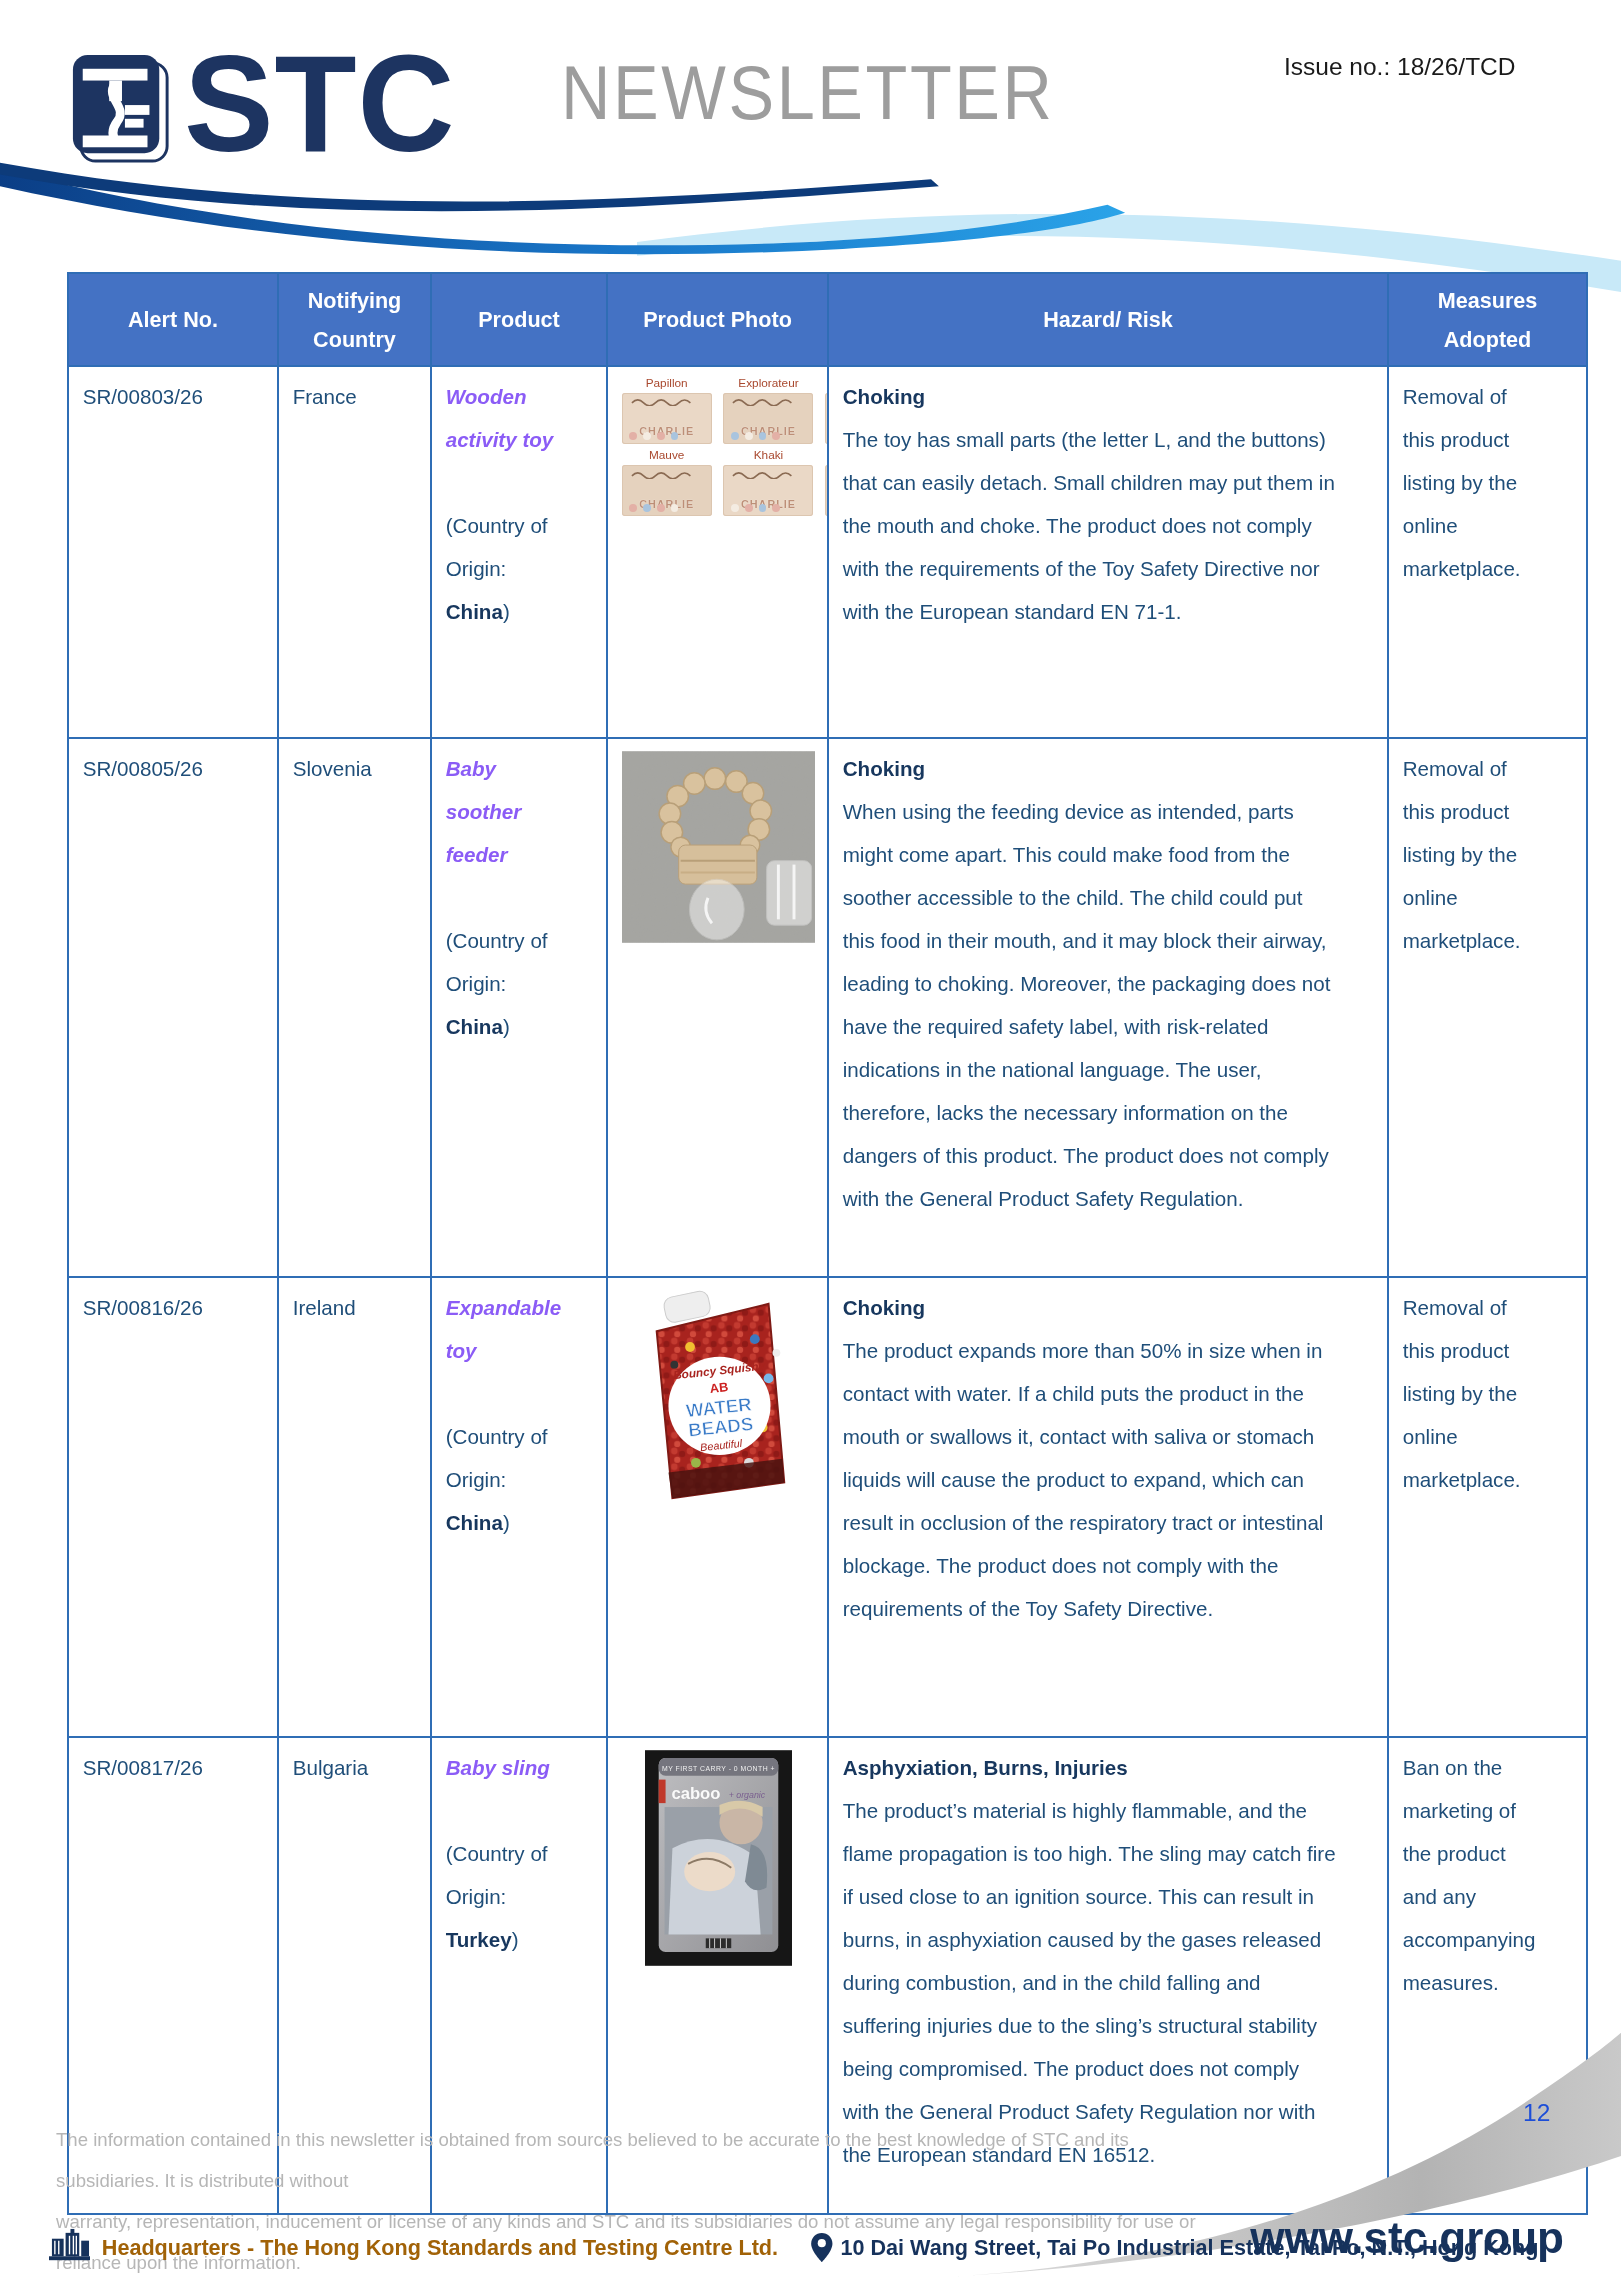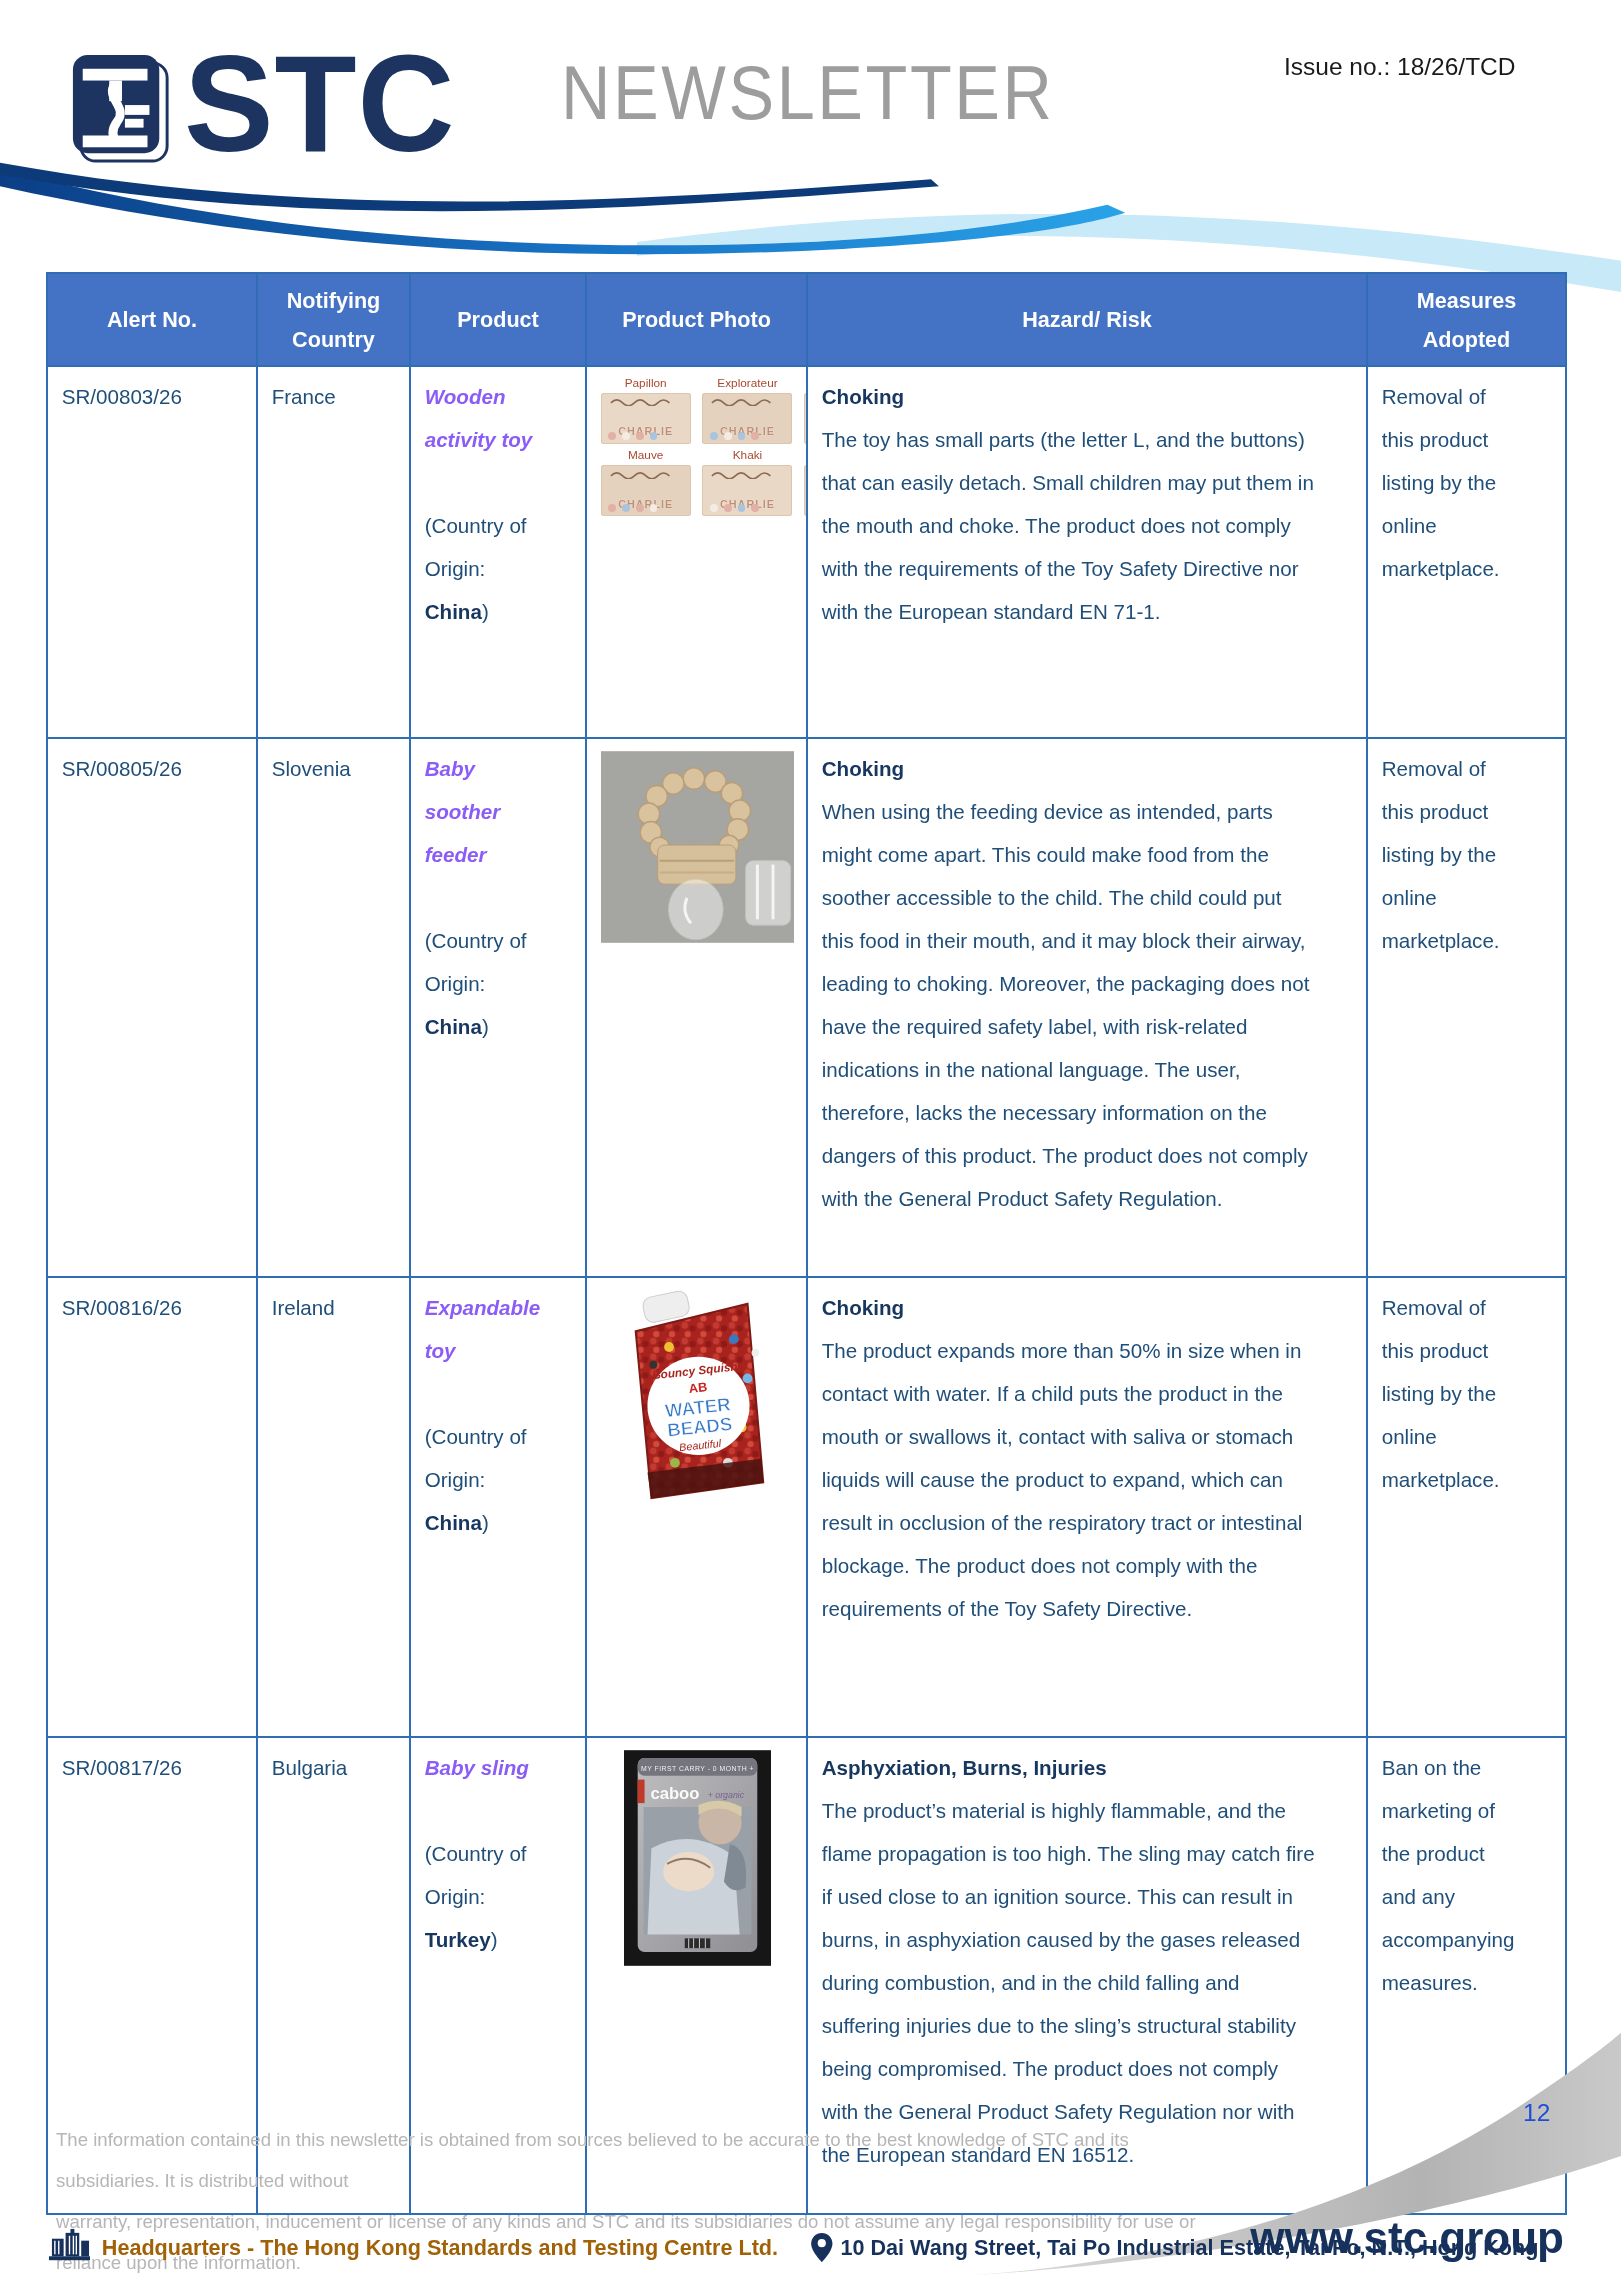--- a/index.html
+++ b/index.html
@@ -9,21 +9,21 @@
   
   .issue{position:absolute;left:1284px;top:53px;font-size:24.5px;color:#1a1a1a;}
   .logo-emblem{position:absolute;left:69px;top:51px;}
   .logo-stc{position:absolute;left:184px;top:35px;font-size:137px;font-weight:bold;
             color:#1d3461;letter-spacing:1px;line-height:1;transform:scaleX(.98);transform-origin:left top;}
   .newsletter{position:absolute;left:561px;top:55px;font-size:76px;color:#9d9d9d;
               letter-spacing:2.9px;line-height:1;transform:scaleX(.90);transform-origin:left top;}
   .wave{position:absolute;left:0;top:0;width:1621px;height:294px;}
 
   
-  table.alerts{position:absolute;left:46px;top:272px;width:1518px;border-collapse:collapse;
+  table.alerts{position:absolute;left:67px;top:272px;width:1518px;border-collapse:collapse;
                table-layout:fixed;}
   table.alerts td, table.alerts th{border:2px solid #2f6db5;vertical-align:top;overflow:hidden;}
   table.alerts th{background:#4472c4;color:#ffffff;font-size:21.6px;font-weight:bold;
                   text-align:center;vertical-align:middle;line-height:39px;padding:5.9px 7.8px;}
   table.alerts td{color:#1f4e79;font-size:20.6px;line-height:43px;padding:7.8px 11.8px 3.9px 13.7px;}
   .c-hazard{padding-right:49px !important;margin-left:16px;}
   .c-measures{padding-right:43px !important;}
   .htitle{font-weight:bold;color:#17375e;}
   .pname div{font-weight:bold;color:#8b5cf6;font-style:italic;}
   .origin{margin-top:43px;}

